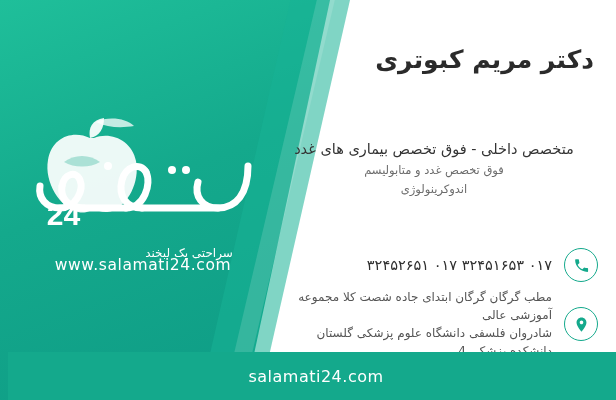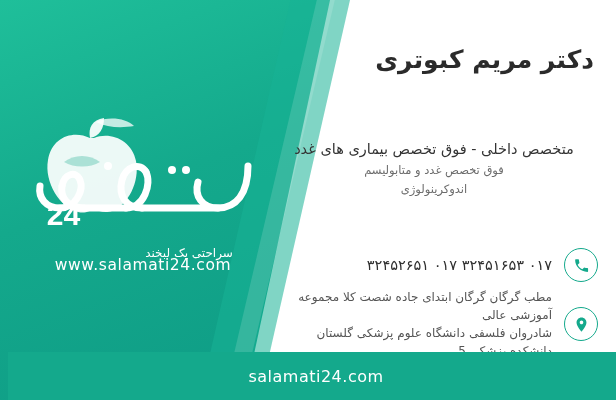--- a/index.html
+++ b/index.html
@@ -267,21 +267,21 @@
   </div>
 
   <div id="address-row">
     <div class="circle-icon">
       <svg width="17" height="17" viewBox="0 0 24 24">
         <path d="M12 2C8.1 2 5 5.1 5 9c0 5.2 7 13 7 13s7-7.8 7-13c0-3.9-3.1-7-7-7zm0 9.5c-1.4 0-2.5-1.1-2.5-2.5S10.6 6.5 12 6.5 14.5 7.6 14.5 9 13.4 11.5 12 11.5z" fill="#14a98c"></path>
       </svg>
     </div>
     <div id="address-text">
       <div>مطب گرگان گرگان ابتدای جاده شصت کلا مجموعه آموزشی عالی</div>
-      <div>شادروان فلسفی  دانشگاه علوم پزشکی گلستان دانشکده پزشکی 5</div>
+      <div>شادروان فلسفی  دانشگاه علوم پزشکی گلستان دانشکده پزشکی 4</div>
     </div>
   </div>
 
   <div id="footer-bar">
     <div id="footer-url">salamati24.com</div>
   </div>
 
 </div>
 
 </body></html>

